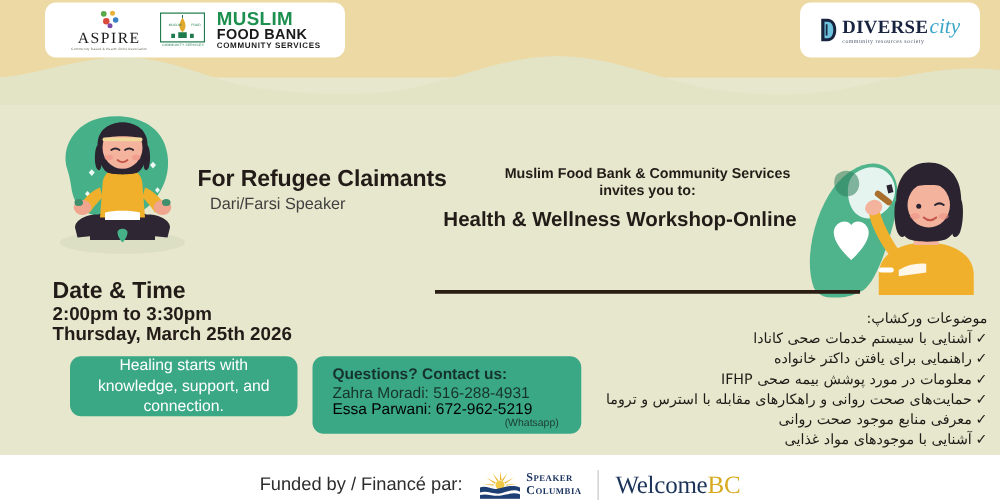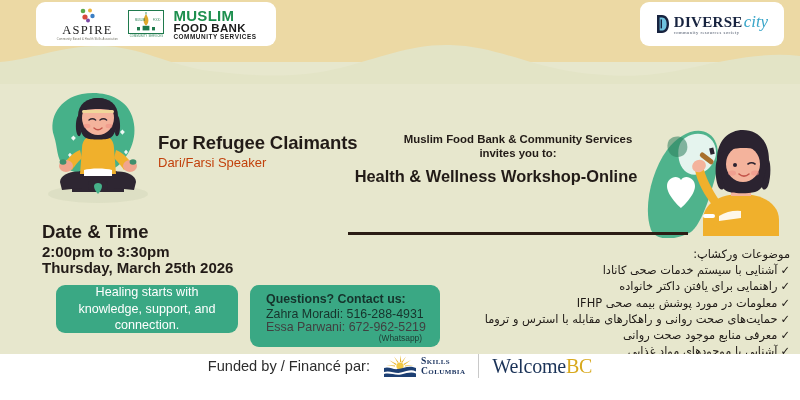--- a/index.html
+++ b/index.html
@@ -38,53 +38,53 @@
   .dc-text{display:flex;flex-direction:column;line-height:1;}
   .dc-l1{display:flex;align-items:baseline;}
   .dc-diverse{font-family:"Liberation Serif","DejaVu Serif",serif;font-size:15px;font-weight:bold;color:#17233f;letter-spacing:.3px;}
   .dc-city{font-family:"Liberation Serif","DejaVu Serif",serif;font-size:17px;font-style:italic;color:#3aa6c9;margin-left:1px;}
   .dc-sub{font-family:"Liberation Serif","DejaVu Serif",serif;font-size:4.6px;color:#4a5568;letter-spacing:.45px;margin-top:1px;}
 
   
   #yoga-illustration{position:absolute;left:32px;top:82px;width:132px;height:130px;z-index:3;}
 
   #for-refugee-claimants{position:absolute;left:158px;top:132px;font-size:18.5px;font-weight:bold;color:#221b17;letter-spacing:-.1px;z-index:5;}
-  #dari-farsi-speaker{position:absolute;left:158px;top:155px;font-size:13px;color:#c2410c;z-index:5;}
+  #dari-farsi-speaker{position:absolute;left:168px;top:155px;font-size:13px;color:#404040;z-index:5;}
 
   #date-time-label{position:absolute;left:42px;top:221px;font-size:18.5px;font-weight:bold;color:#221b17;z-index:5;}
   #date-time-line1{position:absolute;left:42px;top:243px;font-size:15px;font-weight:bold;color:#221b17;z-index:5;}
   #date-time-line2{position:absolute;left:42px;top:259px;font-size:15px;font-weight:bold;color:#221b17;z-index:5;}
 
   .green-box{position:absolute;background:#3aa884;border-radius:9px;z-index:5;}
   #healing-box{left:56px;top:285px;width:182px;height:48px;display:flex;align-items:center;justify-content:center;}
   #healing-text{color:#ffffff;font-size:12.6px;line-height:1.32;text-align:center;padding:0 8px;}
 
-  #contact-box{left:250px;top:285px;width:190px;height:62px;}
+  #contact-box{left:250px;top:285px;width:215px;height:62px;}
   #contact-title{position:absolute;left:16px;top:7px;font-size:12.4px;font-weight:bold;color:#15332c;white-space:nowrap;}
   #contact-line1{position:absolute;left:16px;top:22px;font-size:12.4px;color:#17332c;white-space:nowrap;}
-  #contact-line2{position:absolute;left:16px;top:35px;font-size:12.4px;color:#404040;white-space:nowrap;}
+  #contact-line2{position:absolute;left:16px;top:35px;font-size:12.4px;color:#000000;white-space:nowrap;}
   #contact-whatsapp{position:absolute;right:18px;top:48px;font-size:8.4px;color:#1d3a32;}
 
   
   #invite-line{position:absolute;left:398px;top:133px;width:240px;text-align:center;font-size:11.4px;font-weight:bold;color:#221b17;line-height:1.2;z-index:5;}
   #workshop-title-en{position:absolute;left:346px;top:167px;width:300px;text-align:center;font-size:16.4px;font-weight:bold;color:#221b17;z-index:5;white-space:nowrap;}
   #workshop-title-fa{position:absolute;left:346px;top:188px;width:300px;text-align:center;font-size:21px;font-weight:bold;color:#221b17;direction:rtl;z-index:5;white-space:nowrap;
     font-family:"DejaVu Sans",sans-serif;}
   #title-divider{position:absolute;left:348px;top:232px;width:340px;height:2.5px;background:#2b1d14;z-index:5;}
 
   #drawing-illustration{position:absolute;left:645px;top:120px;width:150px;height:118px;z-index:3;}
 
   #topics-block{position:absolute;right:10px;top:246px;width:420px;direction:rtl;text-align:right;z-index:5;
     font-family:"DejaVu Sans",sans-serif;}
   #topics-heading{font-size:11.4px;color:#1f1a16;line-height:1.42;}
   .topic-item{font-size:11.4px;color:#1f1a16;line-height:1.42;white-space:nowrap;}
   .topic-check{font-family:"DejaVu Sans",sans-serif;font-weight:bold;margin-left:3px;display:inline-block;}
 
   
-  #footer-band{position:absolute;left:0;bottom:0;width:800px;height:46px;background:#ffffff;z-index:6;display:flex;align-items:flex-start;justify-content:center;}
+  #footer-band{position:absolute;left:0;bottom:0;width:800px;height:36px;background:#ffffff;z-index:6;display:flex;align-items:flex-end;justify-content:center;}
   #footer-inner{display:flex;align-items:center;gap:13px;}
   #funded-label{font-size:14.6px;color:#2d2d2d;}
   .bc-logo{display:flex;align-items:center;gap:4px;}
   .bc-sun{width:34px;height:24px;}
   .bc-words{display:flex;flex-direction:column;line-height:1;font-family:"Liberation Serif","DejaVu Serif",serif;color:#19325e;}
   .bc-w1{font-size:9.6px;letter-spacing:.4px;font-variant:small-caps;font-weight:bold;}
   .bc-w2{font-size:9.6px;letter-spacing:.4px;font-variant:small-caps;font-weight:bold;}
   .footer-sep{width:1px;height:24px;background:#c9c9c9;}
   .welcomebc{font-family:"Liberation Serif","DejaVu Serif",serif;font-size:20px;color:#1b3358;letter-spacing:-.2px;}
   .welcomebc .bc{color:#d8a91e;}
@@ -263,21 +263,21 @@
         <svg class="bc-sun" viewBox="0 0 34 24">
           <path d="M17,1 L18.4,8 L17,8 Z M11,2.4 L15.8,8.4 L14.6,8.8 Z M23,2.4 L18.2,8.4 L19.4,8.8 Z
                    M6,6 L13.6,10 L12.8,11 Z M28,6 L20.4,10 L21.2,11 Z M3,11 L12,11.6 L12,12.6 Z
                    M31,11 L22,11.6 L22,12.6 Z" fill="#e8b62c"></path>
           <circle cx="17" cy="12" r="3.6" fill="#f2c944"></circle>
           <path d="M1,14 C6,12 10,16 15,15 C21,14 26,11 33,14 L33,23 L1,23 Z" fill="#1d3f73"></path>
           <path d="M1,18 C7,16 12,20 18,18.6 C24,17 28,15 33,17.4 L33,23 L1,23 Z" fill="#ffffff"></path>
           <path d="M1,20 C7,18.4 12,21.6 18,20.4 C24,19.2 28,17.6 33,19.4 L33,23 L1,23 Z" fill="#1d3f73"></path>
         </svg>
         <div class="bc-words">
-          <div class="bc-w1">Skills</div>
+          <div class="bc-w1">Speaker</div>
           <div class="bc-w2">Columbia</div>
         </div>
       </div>
       <div class="footer-sep"></div>
       <div class="welcomebc">
         <span>Welcome</span><span class="bc">BC</span>
       </div>
     </div>
   </div>
 

